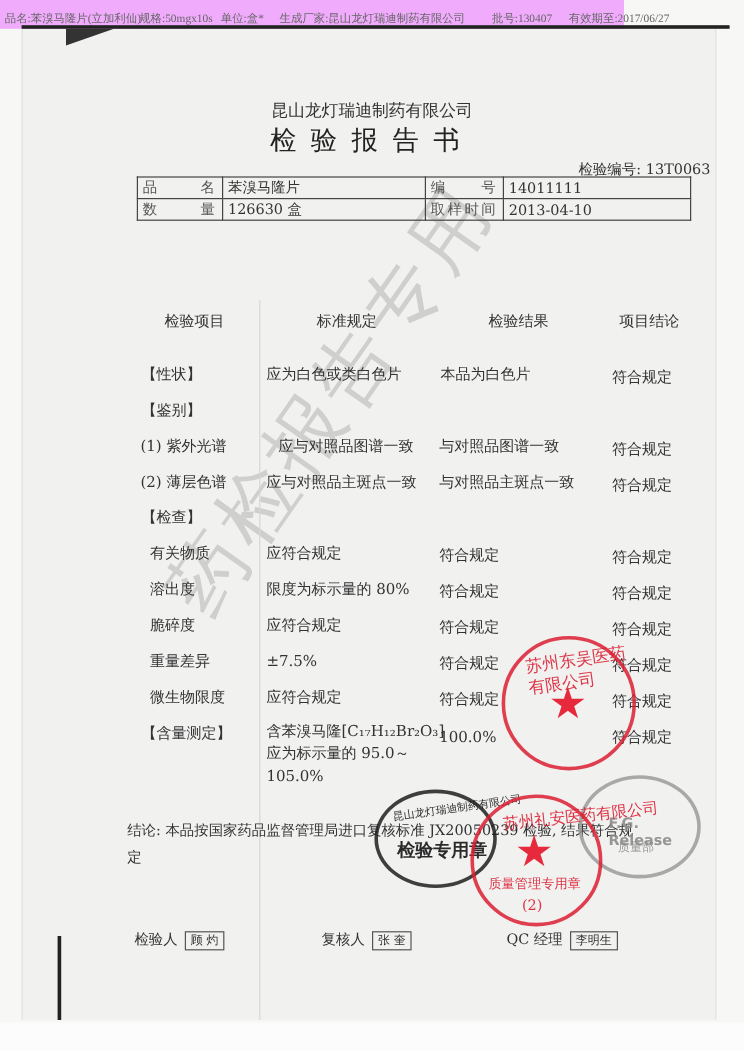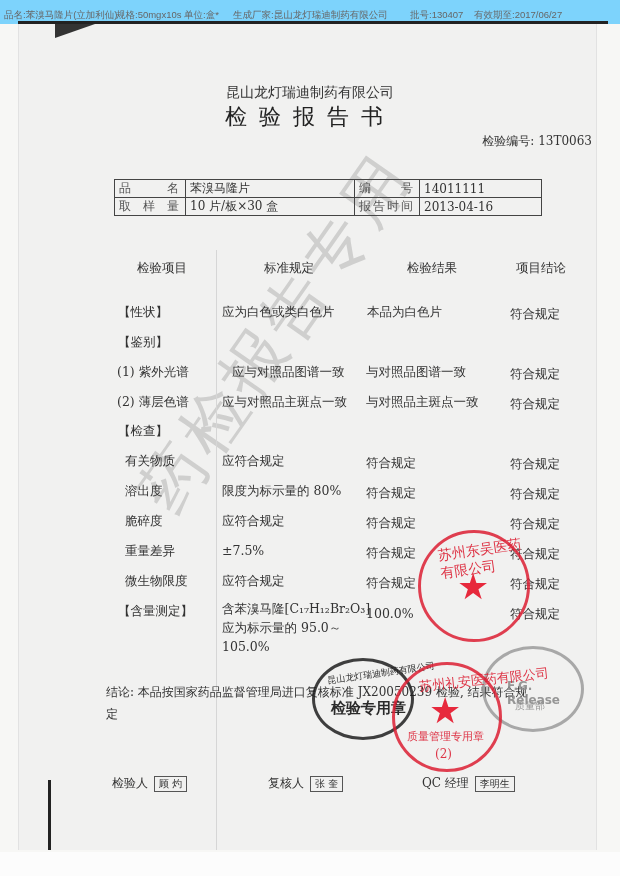--- a/index.html
+++ b/index.html
@@ -3,23 +3,23 @@
 <meta charset="utf-8">
 <style>
   html, body { margin: 0; padding: 0; }
   body {
     width: 620px; height: 876px; position: relative; overflow: hidden;
     background: #f7f7f5;
     font-family: "DejaVu Serif", "Liberation Serif", serif;
     color: #2a2a2a;
   }
   .topbar {
-    position: absolute; left: 0; top: 0; width: 620px; height: 24px;
-    background: #7dd3fc;
-    font-family: Liberation Sans, sans-serif;
+    position: absolute; left: 0; top: 0; width: 520px; height: 24px;
+    background: #f0abfc;
+    font-family: Liberation Serif, serif;
     font-size: 9.5px; color: #666; white-space: nowrap;
   }
   .topbar span { position: absolute; top: 9px; }
   .scan-edge-top {
     position: absolute; left: 18px; top: 21px; width: 590px; height: 3px; background: #222;
   }
   .scan-corner {
     position: absolute; left: 55px; top: 24px; width: 0; height: 0;
     border-top: 14px solid #333; border-right: 40px solid transparent;
   }
@@ -32,22 +32,22 @@
   }
   .bottom-white { position:absolute; left:0; top:852px; width:620px; height:24px; background:#fcfcfc; }
   .faint-vline { position:absolute; top:24px; width:1px; height:826px; background:#e2e2e2; }
 
   .company { position:absolute; left:0; width:620px; top:84px; text-align:center; font-size:14px; color:#333; }
   .title { position:absolute; left:0; width:620px; top:102px; text-align:center; font-size:22px; letter-spacing:12px; color:#222; }
   .report-no { position:absolute; right:28px; top:133px; font-size:12px; color:#333; }
   .report-no .lbl { margin-right:4px; }
 
   table.info {
-    position:absolute; left:114px; top:147px; width:428px;
-    border-collapse:collapse; font-size:12px; color:#333;margin-top:32px;
+    position:absolute; left:114px; top:147px; width:462px;
+    border-collapse:collapse; font-size:12px; color:#333;
   }
   table.info td { border:1px solid #444; height:16px; padding:0 4px; white-space:nowrap; }
   table.info td.lab { width:62px; text-align:justify; text-align-last:justify; letter-spacing:2px; color:#555; }
   table.info td.val { width:160px; }
   table.info td.lab2 { width:55px; text-align:justify; text-align-last:justify; letter-spacing:2px; color:#555; }
 
   .col-line { position:absolute; left:216px; top:250px; width:1px; height:600px; background:#d6d6d6; }
 
   .hdr { position:absolute; top:260px; font-size:12.5px; color:#333; }
   .row { position:absolute; font-size:12.5px; color:#333; white-space:nowrap; }
@@ -96,24 +96,24 @@
 
 <table class="info">
   <tbody>
       <tr>
     <td class="lab">品名</td>
     <td class="val">苯溴马隆片</td>
     <td class="lab2">编号</td>
     <td>14011111</td>
   </tr>
   <tr>
-    <td class="lab">取样量</td>
-    <td class="val">10 片/板×30 盒</td>
-    <td class="lab2">报告时间</td>
-    <td>2013-04-16</td>
+    <td class="lab">数量</td>
+    <td class="val">126630 盒</td>
+    <td class="lab2">取样时间</td>
+    <td>2013-04-10</td>
   </tr>
 </tbody>
   </table>
 
 <div class="col-line"></div>
 
 <div class="hdr" style="left:137px">检验项目</div>
 <div class="hdr" style="left:264px">标准规定</div>
 <div class="hdr" style="left:407px">检验结果</div>
 <div class="hdr" style="left:516px">项目结论</div>

